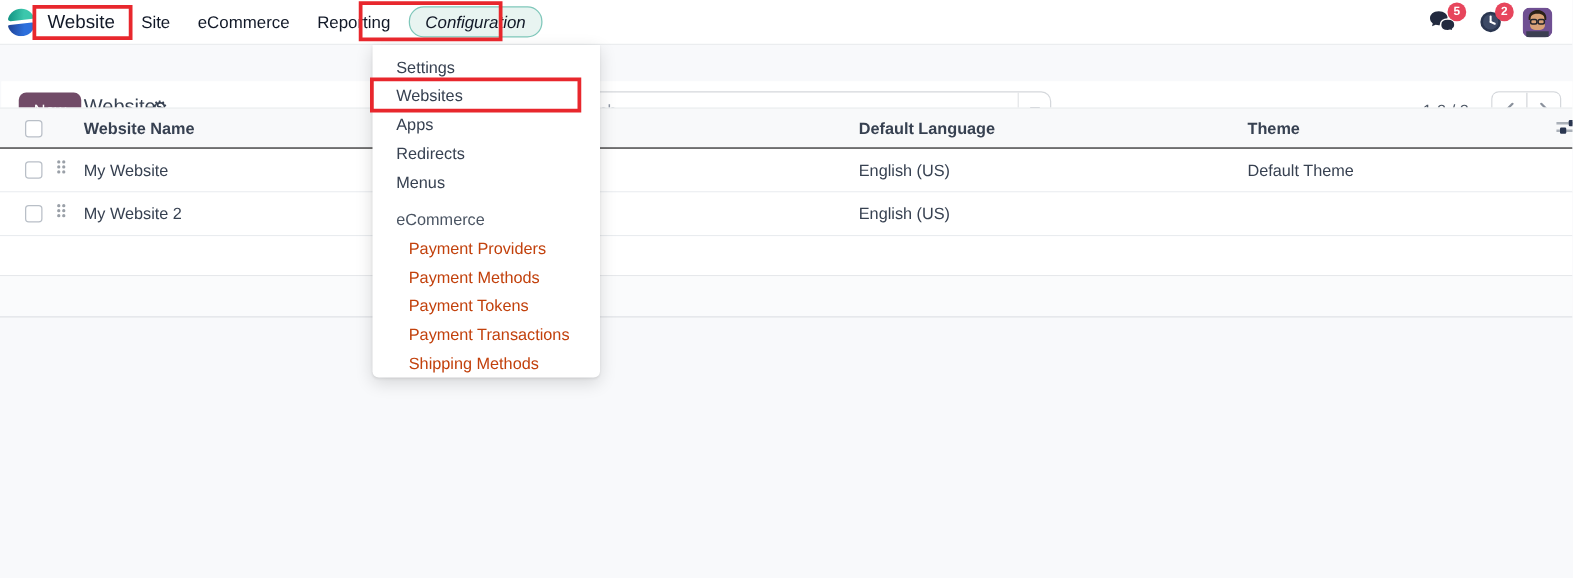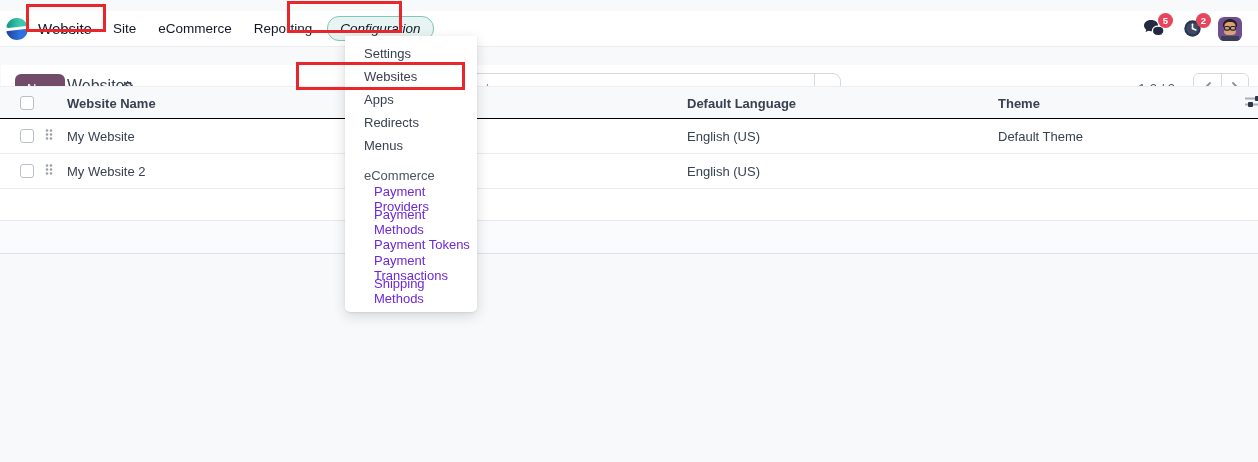--- a/index.html
+++ b/index.html
@@ -5,21 +5,21 @@
   * { margin:0; padding:0; box-sizing:border-box; }
   html,body { width:1258px; height:462px; }
   body {
     font-family:"Liberation Sans","DejaVu Sans",sans-serif;
     background:#f8f9fb; color:#374151; overflow:hidden; position:relative;
   }
   .screen { position:absolute; inset:0; width:1258px; height:462px; overflow:hidden; }
 
   
   .navbar {
-    position:absolute; left:0; top:11px; width:1258px; height:36px;
+    position:absolute; left:0; top:0; width:1258px; height:36px;
     background:#ffffff; border-bottom:1px solid #ebedef;
     display:flex; align-items:center; padding:0 10px; z-index:20;
   }
   .logo { width:22px; height:22px; border-radius:50%; overflow:hidden; position:relative; margin-left:-4px; flex:0 0 auto; }
   .logo .half-top { position:absolute; left:0; top:0; width:100%; height:46%; background:linear-gradient(100deg,#0d8d7e,#3cc7ac 60%); border-radius:11px 11px 3px 3px; transform:rotate(-6deg) translateY(-1px); }
   .logo .half-bot { position:absolute; left:0; bottom:0; width:100%; height:46%; background:linear-gradient(100deg,#1e3f8f,#2d6fdc 60%); border-radius:3px 3px 11px 11px; transform:rotate(-6deg) translateY(1px); }
   .brand { font-size:15px; color:#111827; margin:0 10px 0 10px; }
   .nav-item { font-size:13.5px; color:#111827; padding:6px 11px; cursor:pointer; white-space:nowrap; }
   .nav-item.btnlike {
     background:#e8f4f1; border:1px solid #7fc7ba; border-radius:12px;
@@ -80,28 +80,28 @@
   .col-check { left:20px; }
   .col-name { left:67px; }
   .col-lang { left:659px;padding-left:28px; }
   .col-theme { left:998px; }
   .col-opt { left:1245px; }
   .checkbox { width:14px; height:14px; border:1px solid #b9bfc7; border-radius:3px; background:#fff; display:block; cursor:pointer; }
   .draghandle { position:absolute; left:45px; top:50%; transform:translateY(-50%); cursor:grab; }
 
   
   .dropdown {
-    position:absolute; left:298px; top:36px; width:132px;
+    position:absolute; left:298px; top:36px; width:182px;
     background:#fff; z-index:50;
     box-shadow:0 4px 14px rgba(0,0,0,.14), 0 1px 2px rgba(0,0,0,.08);
-    border-radius:0 0 5px 5px; padding:6px 0 10px 0;margin-left:47px;
+    border-radius:0 0 5px 5px; padding:6px 0 0 0;
   }
   .dd-item { height:23px; display:flex; align-items:center; padding-left:19px; font-size:13px; color:#374151; cursor:pointer; }
   .dd-section { height:23px; display:flex; align-items:center; padding-left:19px; font-size:13px; color:#4b5563; margin-top:7px; cursor:default; }
-  .dd-subitem { height:23px; display:flex; align-items:center; padding-left:29px; font-size:13px; color:#6d28d9; cursor:pointer; }
+  .dd-subitem { height:23px; display:flex; align-items:center; padding-left:29px; font-size:13px; color:#c2410c; cursor:pointer; }
 
   
   .annot { position:absolute; border:3px solid #e8272d; z-index:100; pointer-events:none; background:transparent; }
   .annot-brand { left:26px; top:4px; width:80px; height:28px; }
   .annot-config { left:287px; top:1px; width:115px; height:32px; }
   .annot-websites { left:296px; top:62px; width:169px; height:28px; }
 </style>
 </head>
 <body>
 

